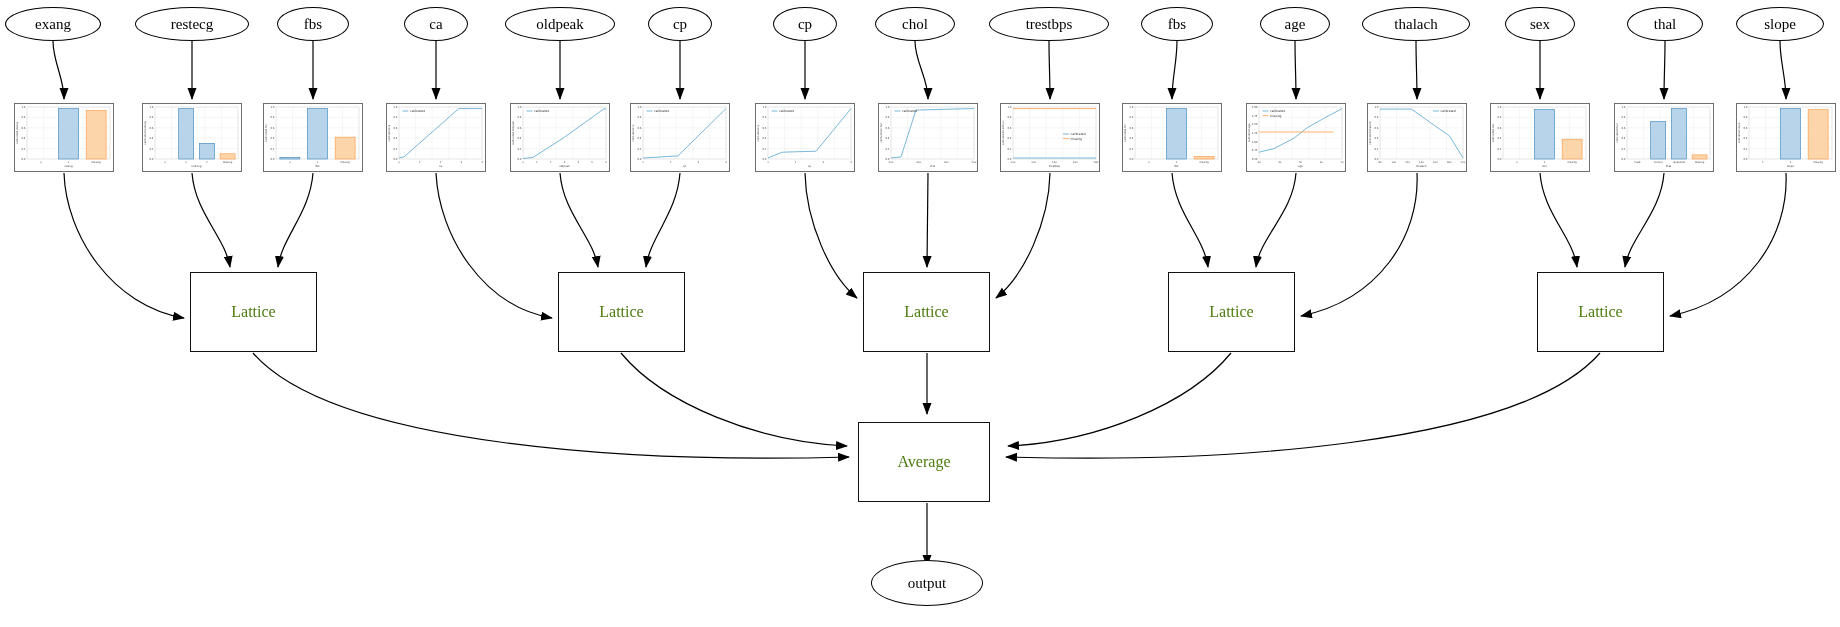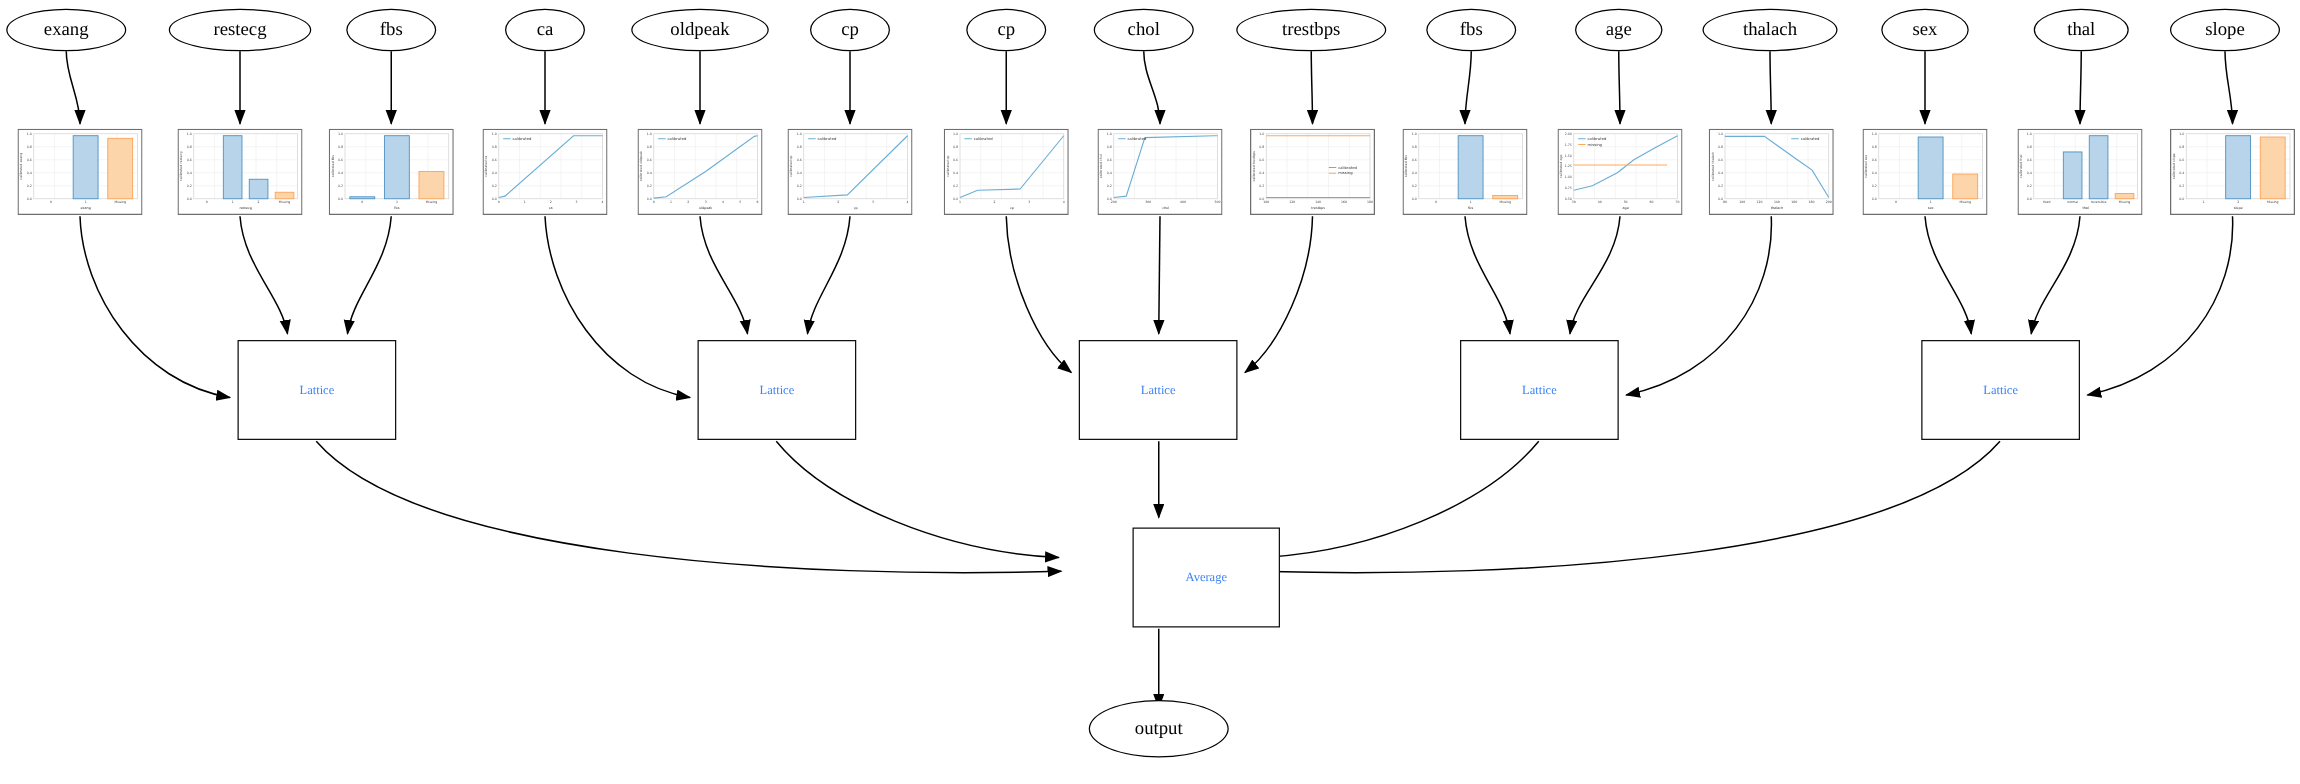--- a/index.html
+++ b/index.html
@@ -3,21 +3,21 @@
 <meta charset="utf-8">
 <style>
   html,body{margin:0;padding:0;background:#fff;}
   #canvas{position:relative;width:1840px;height:627px;background:#ffffff;
           font-family:"Liberation Serif","DejaVu Serif",serif;overflow:hidden;}
   #edges{position:absolute;left:0;top:0;}
   .gv-ellipse{position:absolute;border:1.3px solid #000;border-radius:50%;background:#fff;
               display:flex;align-items:center;justify-content:center;font-size:15px;color:#000;
               box-sizing:border-box;z-index:2;}
   .gv-box{position:absolute;border:1.4px solid #111;background:#fff;
-          display:flex;align-items:center;justify-content:center;font-size:10px;color:#3b82f6;
+          display:flex;align-items:center;justify-content:center;font-size:16px;color:#4d7c0f;
           box-sizing:border-box;z-index:2;}
   .chart{position:absolute;z-index:2;}
   .chart text{font-family:"DejaVu Sans",sans-serif;}
 </style>
 </head>
 <body>
 
 <div id="canvas">
   <svg id="edges" width="1840" height="627">
       <defs>
@@ -529,19 +529,19 @@
       <div class="gv-box" style="left: 863px; top: 272px; width: 127px; height: 80px;">
         <span>Lattice</span>
       </div>
       <div class="gv-box" style="left: 1168px; top: 272px; width: 127px; height: 80px;">
         <span>Lattice</span>
       </div>
       <div class="gv-box" style="left: 1537px; top: 272px; width: 127px; height: 80px;">
         <span>Lattice</span>
       </div>
     </div>
-  <div class="gv-box" style="left:906px;top:422px;width:118px;height:80px;">
+  <div class="gv-box" style="left:858px;top:422px;width:132px;height:80px;">
     <span>Average</span>
   </div>
   <div class="gv-ellipse" style="left:871px;top:560px;width:112px;height:46px;">
     <span>output</span>
   </div>
 </div>
 
 </body></html>

